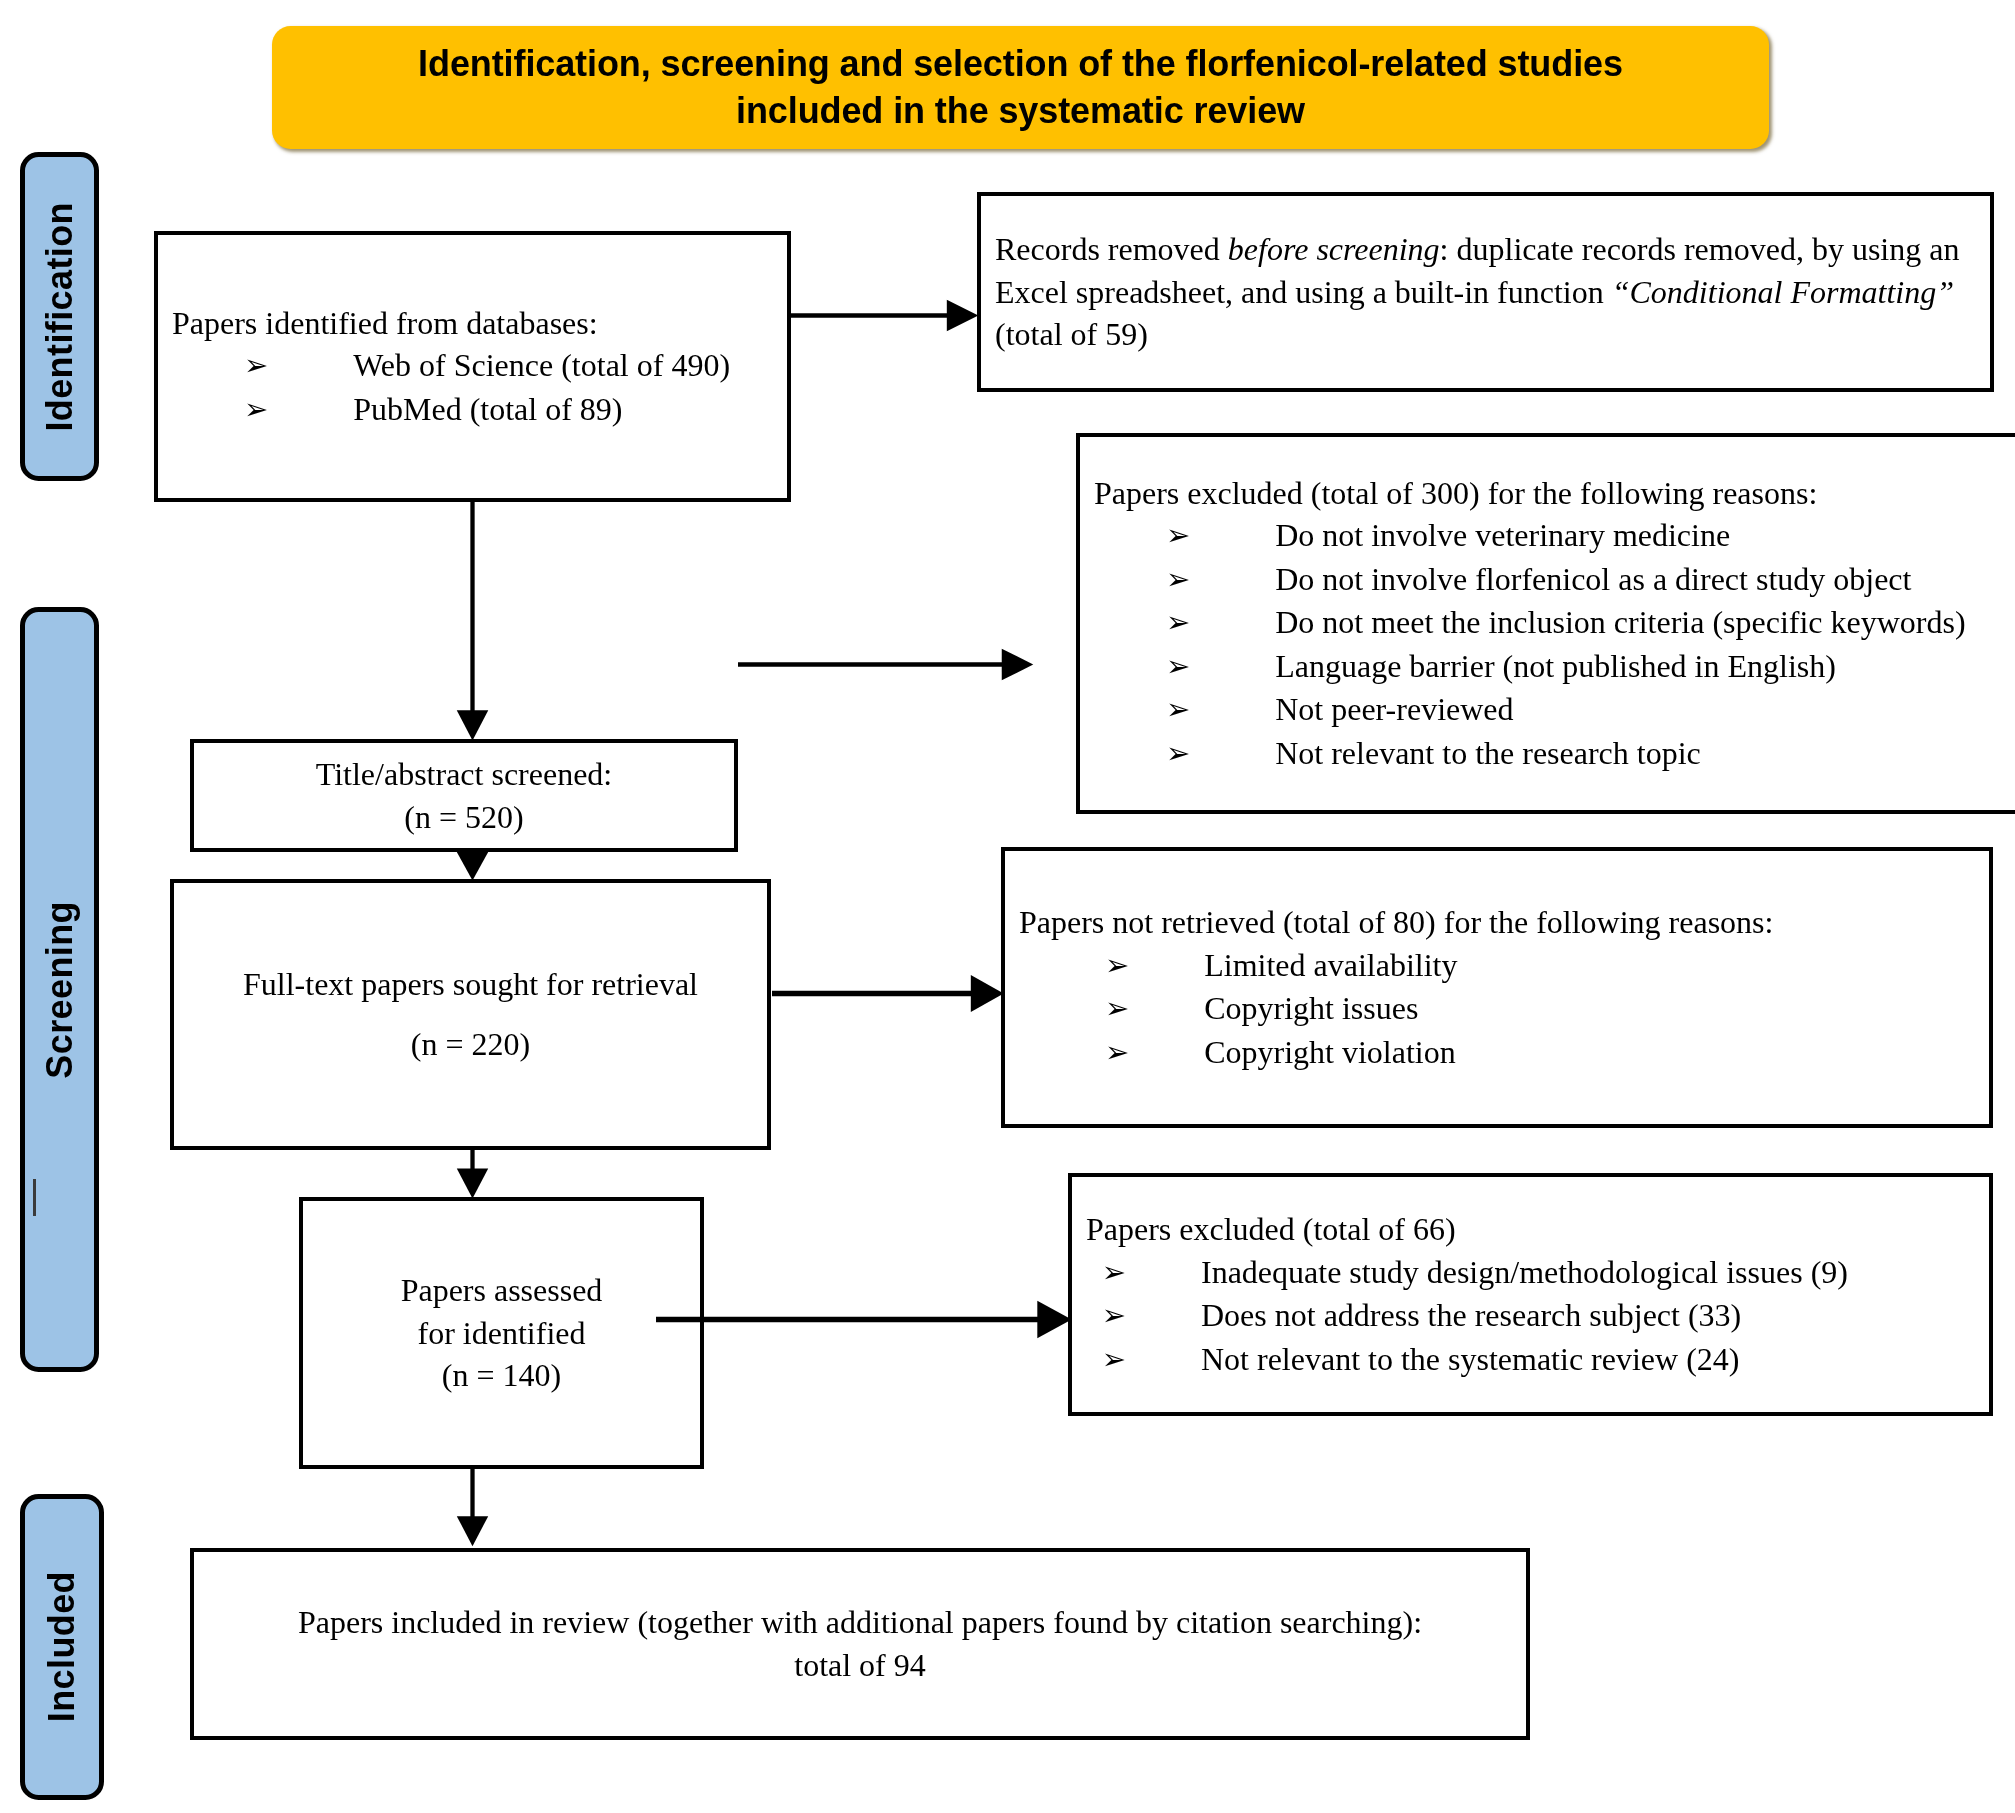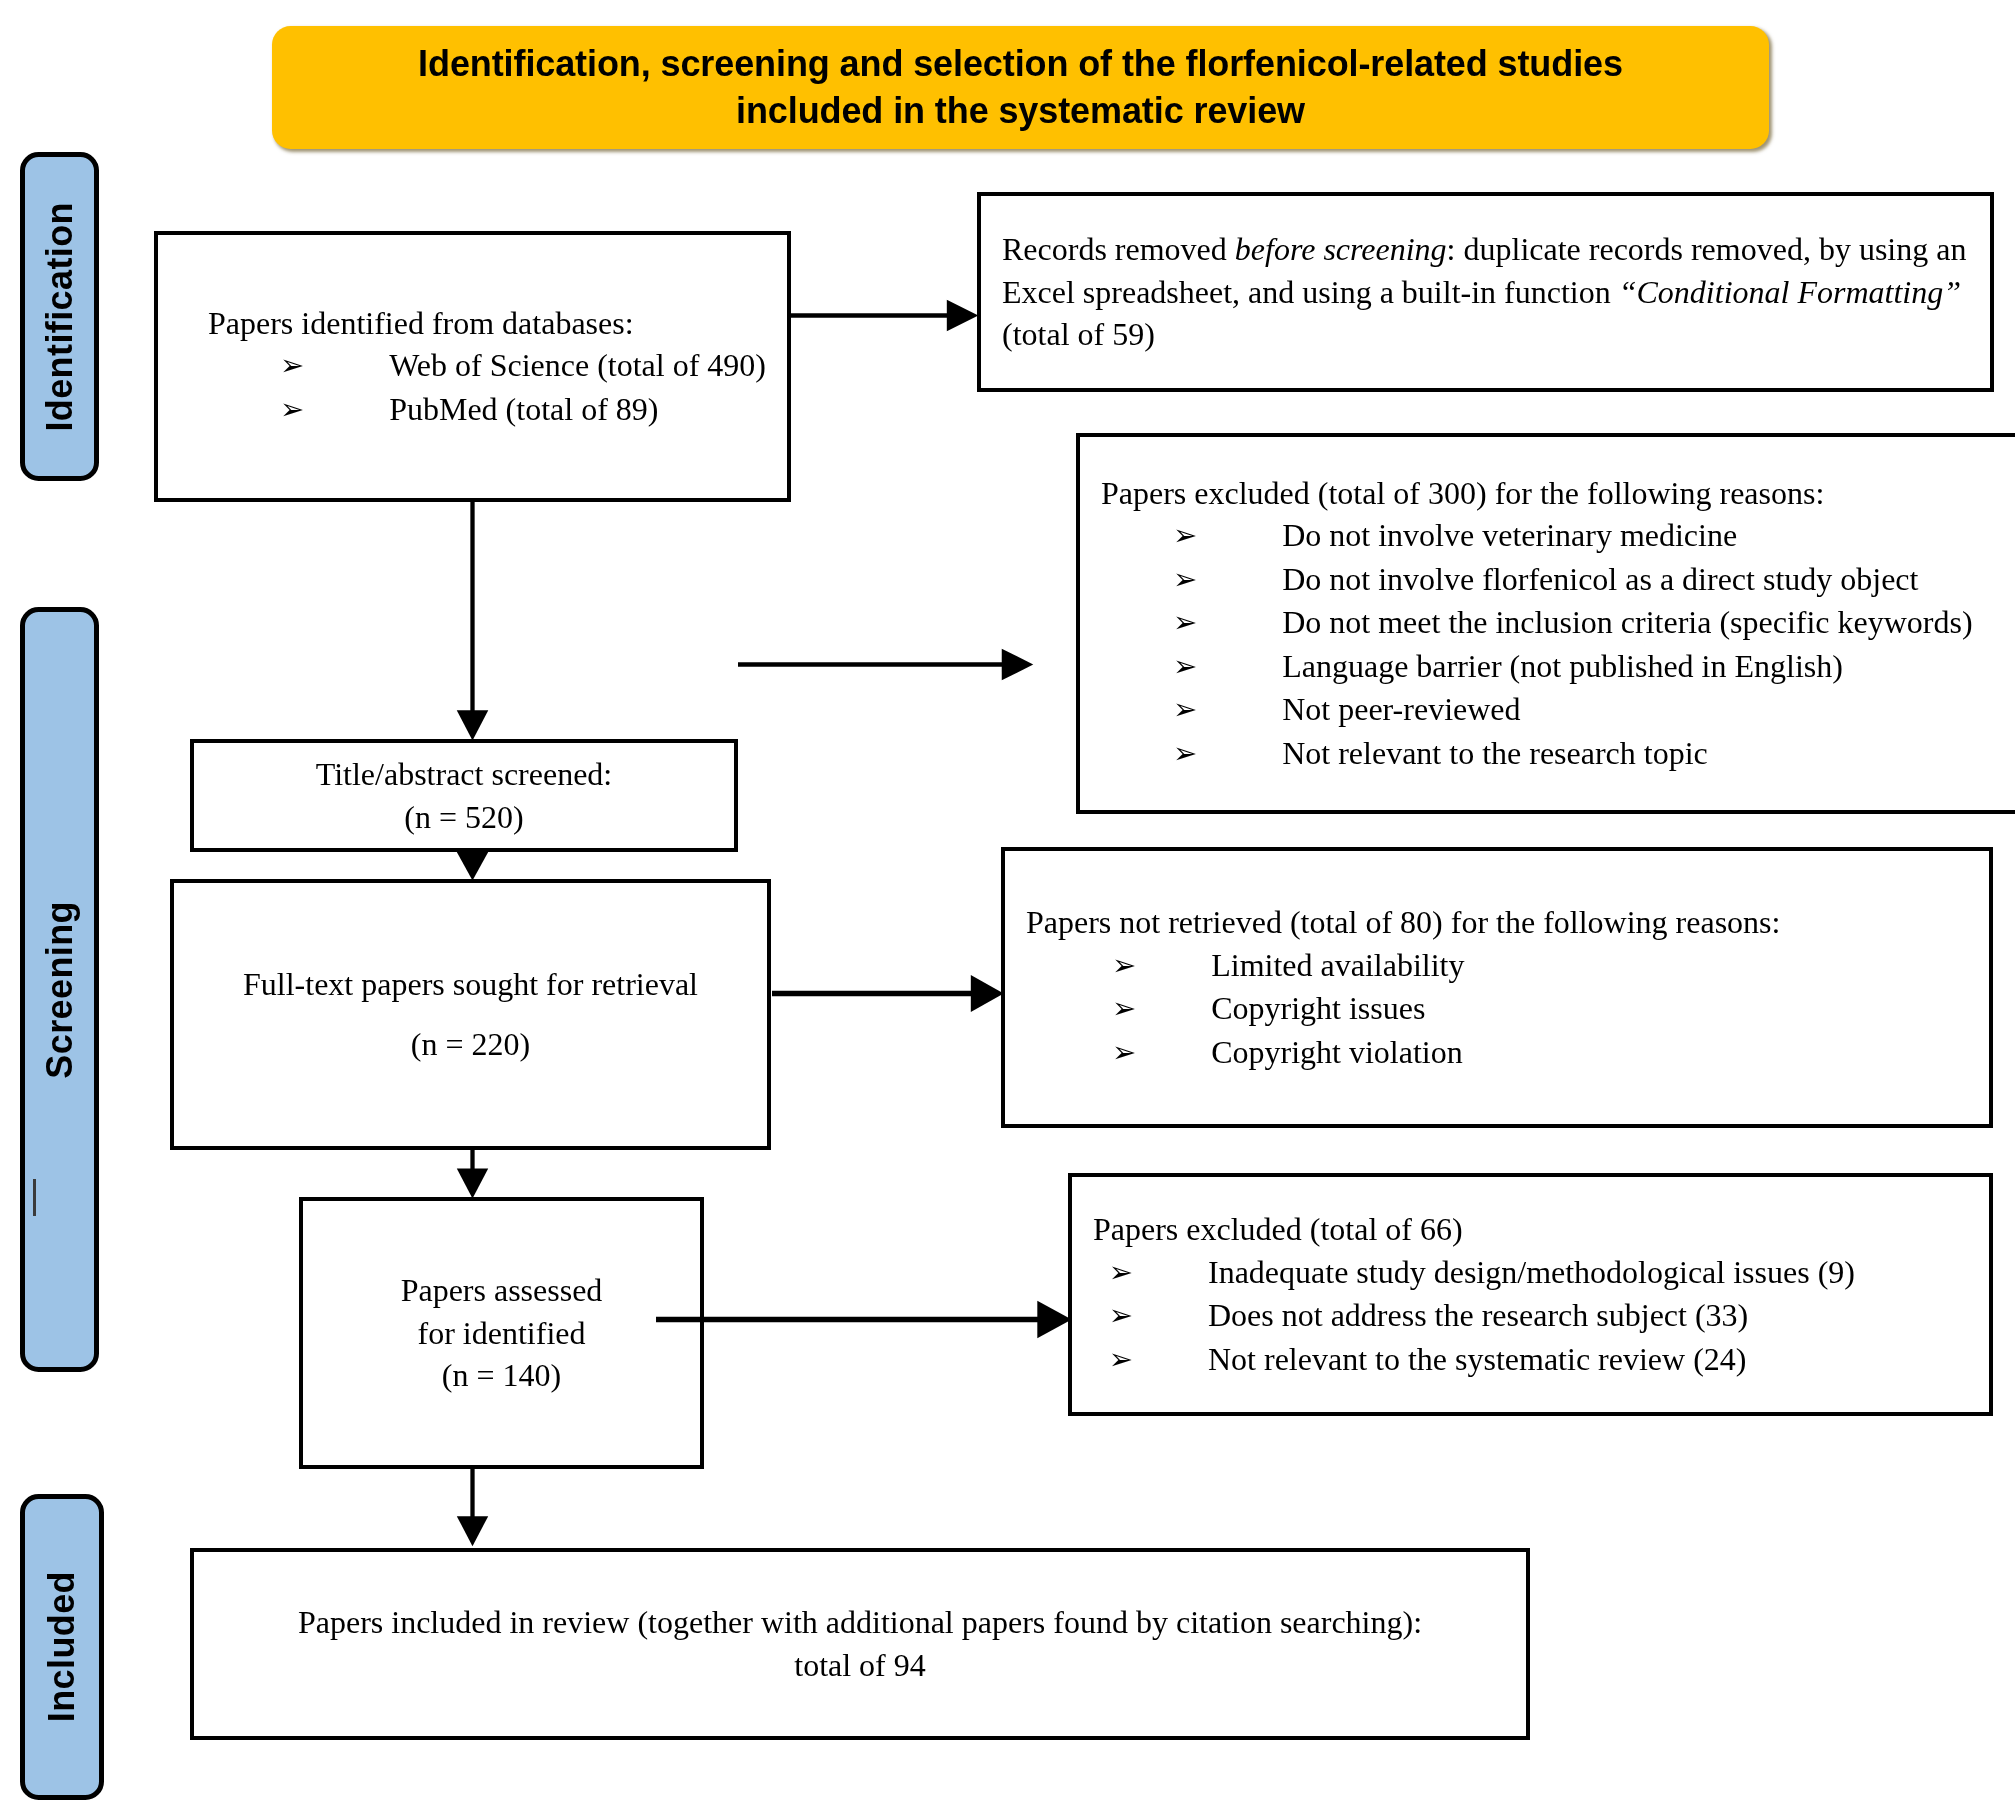--- a/index.html
+++ b/index.html
@@ -84,21 +84,21 @@
     background: #ffffff;
     border: 4.3px solid #000000;
     box-sizing: border-box;
     display: flex;
     flex-direction: column;
     justify-content: center;
     color: #000000;
     font-size: 32px;
     line-height: 1.34;
   }
-  .flow-box .body { padding: 0 21px; }
+  .flow-box .body { padding: 0 14px; }
 
   .lead-line { margin: 0; }
   .bullets { margin: 0; padding: 0; list-style: none; }
   .bullets li {
     display: flex;
     align-items: flex-start;
     margin: 0;
   }
   .bullets li .marker {
     flex: 0 0 auto;
@@ -111,21 +111,21 @@
 
   
   .indent-lg .bullets { margin-left: 72px; }
   .indent-lg .bullets li .marker { width: 62px; }
   .indent-sm .bullets { margin-left: 15.8px; }
   .indent-sm .bullets li .marker { width: 52px; }
 
   .it { font-style: italic; }
 
   
-  #box-identified   { left: 154px;  top: 231px;  width: 637px;  height: 271px; align-items: flex-end; }
+  #box-identified   { left: 154px;  top: 231px;  width: 637px;  height: 271px; }
   #box-removed      { left: 977px; top: 192px;  width: 1017px; height: 200px; }
   #box-screened     { left: 190px;  top: 739px; width: 548px;  height: 113px; }
   #box-excluded300  { left: 1076px; top: 433px;  width: 1135px; height: 381px; }
   #box-fulltext     { left: 170px;  top: 879px; width: 601px;  height: 271px; }
   #box-notretrieved { left: 1001px; top: 847px; width: 992px; height: 281px; }
   #box-eligibility  { left: 299px;  top: 1197px; width: 405px;  height: 272px; }
   #box-excluded66   { left: 1068px; top: 1173px; width: 925px; height: 243px; }
   #box-included     { left: 190px;  top: 1548px; width: 1340px; height: 192px; }
 
   #box-fulltext .body,

